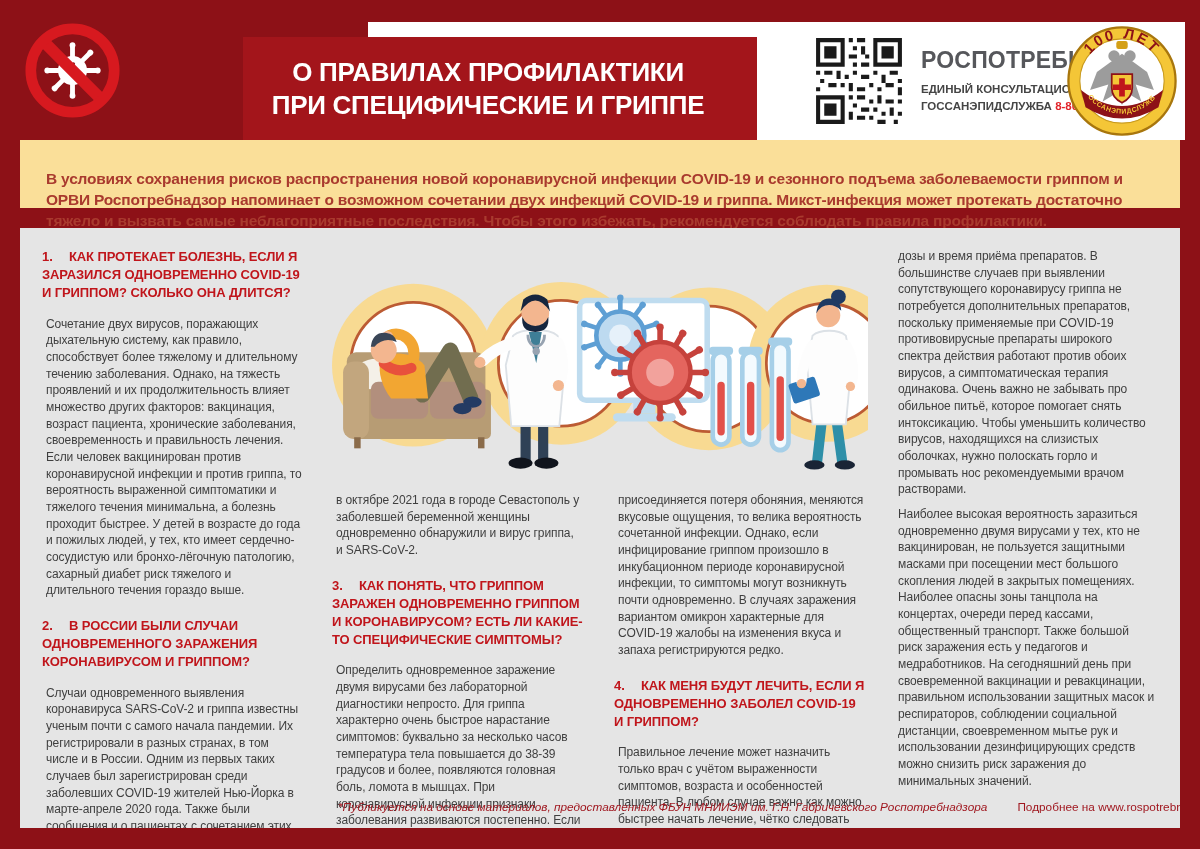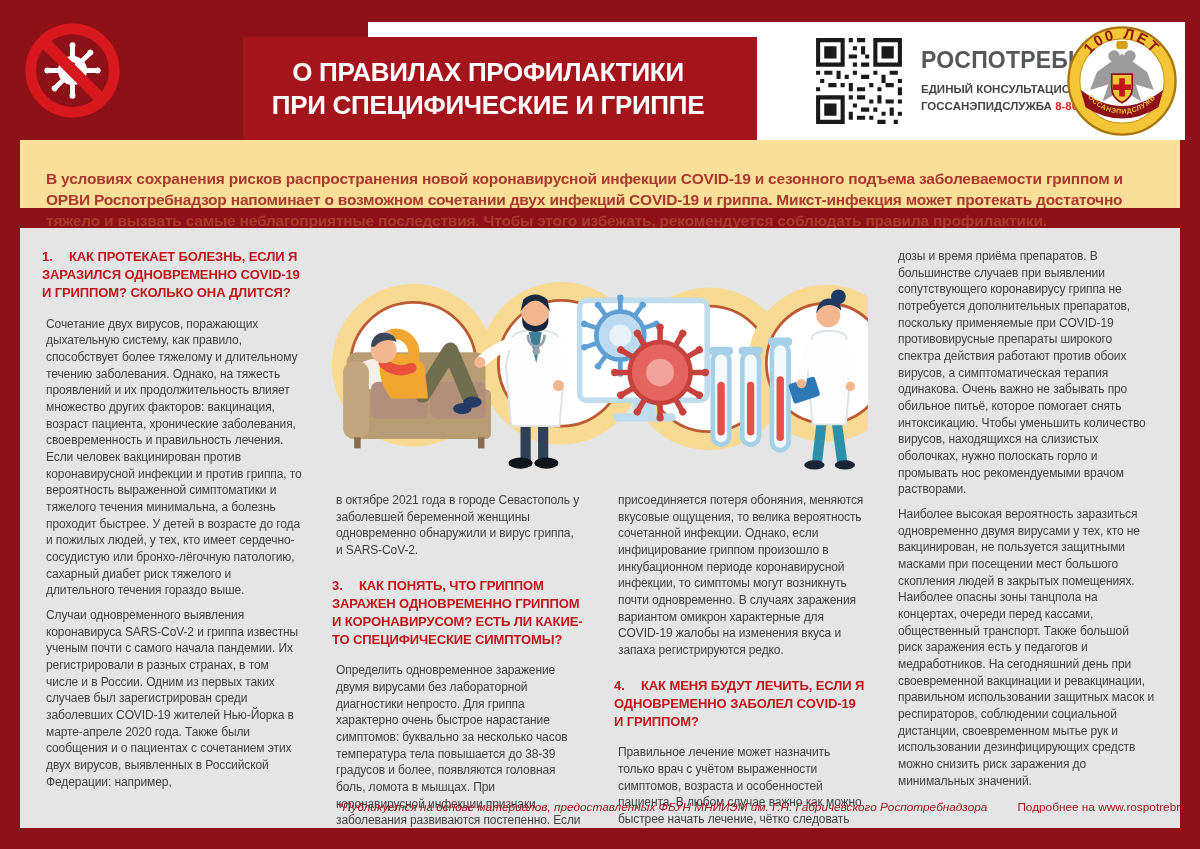--- a/index.html
+++ b/index.html
@@ -141,20 +141,23 @@
   </div>
 
   <div class="content">
     <div class="content-inner">
 
       <div class="colA">
         <div class="q-head first">
           <span class="q-num">1.</span><span>КАК ПРОТЕКАЕТ БОЛЕЗНЬ, ЕСЛИ Я ЗАРАЗИЛСЯ ОДНОВРЕМЕННО COVID-19 И ГРИППОМ? СКОЛЬКО ОНА ДЛИТСЯ?</span>
         </div>
         <p class="q-body">Сочетание двух вирусов, поражающих дыхательную систему, как правило, способствует более тяжелому и длительному течению заболевания. Однако, на тяжесть проявлений и их продолжительность влияет множество других факторов: вакцинация, возраст пациента, хронические заболевания, своевременность и правильность лечения. Если человек вакцинирован против коронавирусной инфекции и против гриппа, то вероятность выраженной симптоматики и тяжелого течения минимальна, а болезнь проходит быстрее. У детей в возрасте до года и пожилых людей, у тех, кто имеет сердечно-сосудистую или бронхо-лёгочную патологию, сахарный диабет риск тяжелого и длительного течения гораздо выше.</p>
+        <div class="q-head later">
+          <span class="q-num">2.</span><span>В РОССИИ БЫЛИ СЛУЧАИ ОДНОВРЕМЕННОГО ЗАРАЖЕНИЯ КОРОНАВИРУСОМ И ГРИППОМ?</span>
+        </div>
         <p class="q-body">Случаи одновременного выявления коронавируса SARS-CoV-2 и гриппа известны ученым почти с самого начала пандемии. Их регистрировали в разных странах, в том числе и в России. Одним из первых таких случаев был зарегистрирован среди заболевших COVID-19 жителей Нью-Йорка в марте-апреле 2020 года. Также были сообщения и о пациентах с сочетанием этих двух вирусов, выявленных в Российской Федерации: например,</p>
       </div>
 
       <div class="mid">
         <div class="ill">
           <svg viewBox="0 0 580 255" preserveAspectRatio="xMidYMid meet">
             <defs>
               <g id="spB">
                   <line x1="0" y1="-26" x2="0" y2="-38" stroke="#5E9FD4" stroke-width="5" stroke-linecap="round"></line>
                   <circle cy="-41" r="3.5" fill="#5E9FD4"></circle>

